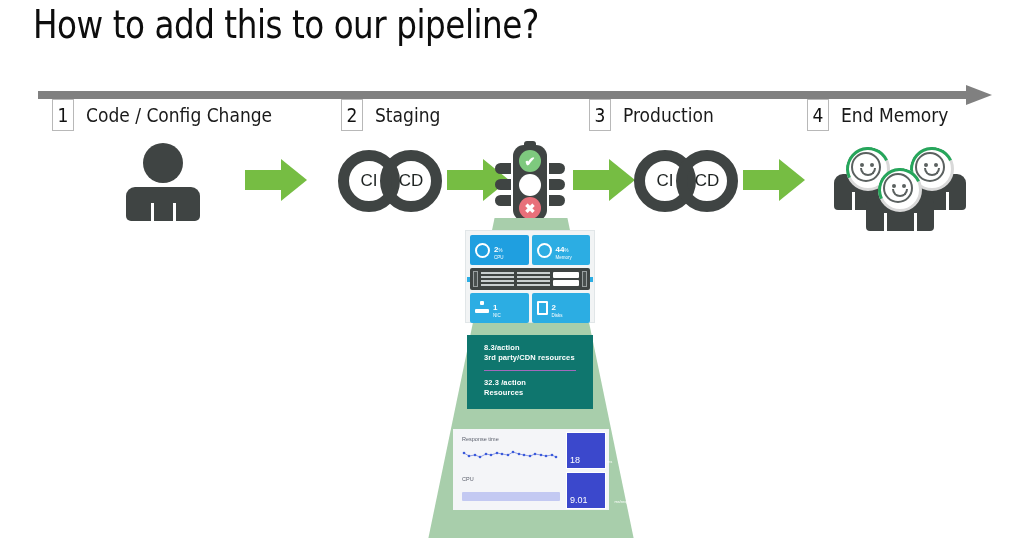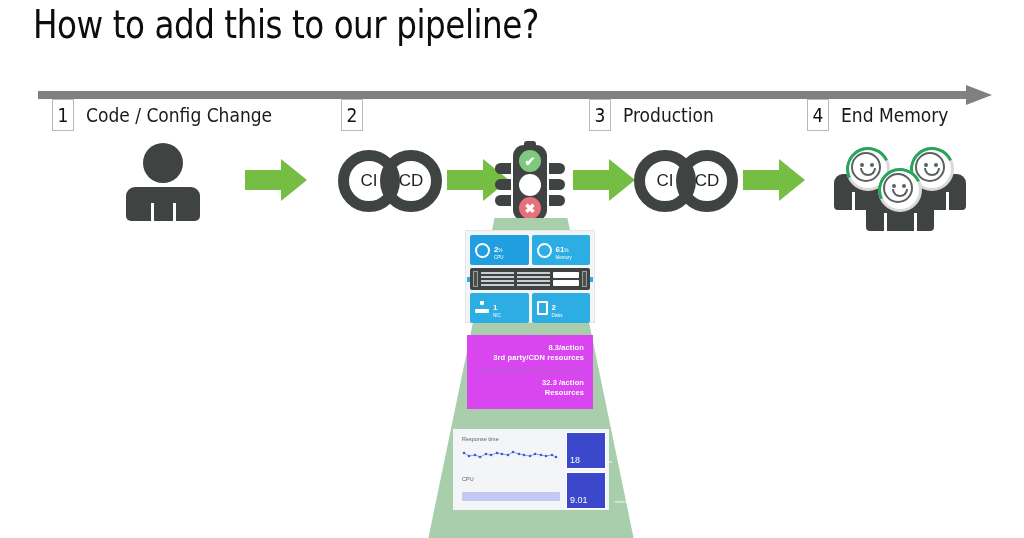--- a/index.html
+++ b/index.html
@@ -386,25 +386,24 @@
   .rack-nub.l { left: -3px; }
   .rack-nub.r { right: -3px; }
 
   
   .purple-card {
     position: absolute;
     left: 467px;
     top: 335px;
     width: 126px;
     height: 74px;
-    background: #d946ef;
-    box-sizing: border-box;
-    padding: 8px 9px;
+    background: #0f766e;
+    box-sizing: border-box;
+    padding: 8px 17px;
     color: #ffffff;
-    text-align: right;
   }
   .purple-card .pm-val { font-size: 7.5px; font-weight: bold; letter-spacing: .1px; }
   .purple-card .pm-lab { font-size: 7.5px; font-weight: bold; letter-spacing: .1px; margin-top: 1px; }
   .purple-card hr {
     border: none;
     border-top: 1px solid #a269bd;
     margin: 8px 0 7px 0;
   }
 
   
@@ -457,20 +456,21 @@
   <div class="timeline-shaft"></div>
   <div class="timeline-head"></div>
 </div>
 
 <div class="stage-label" style="left:52px;">
   <div class="stage-num">1</div>
   <div class="stage-text">Code / Config Change</div>
 </div>
 <div class="stage-label" style="left:341px;">
   <div class="stage-num">2</div>
+  <div class="stage-text">Staging</div>
 </div>
 <div class="stage-label" style="left:589px;">
   <div class="stage-num">3</div>
   <div class="stage-text">Production</div>
 </div>
 <div class="stage-label" style="left:807px;">
   <div class="stage-num">4</div>
   <div class="stage-text">End Memory</div>
 </div>
 
@@ -580,21 +580,21 @@
     <div class="srv-tile alt">
       <div class="tile-ico"></div>
       <div class="tile-txt">
         <span class="tile-val">2</span><span class="tile-unit">%</span>
         <div class="tile-lab">CPU</div>
       </div>
     </div>
     <div class="srv-tile">
       <div class="tile-ico"></div>
       <div class="tile-txt">
-        <span class="tile-val">61</span><span class="tile-unit">%</span>
+        <span class="tile-val">44</span><span class="tile-unit">%</span>
         <div class="tile-lab">Memory</div>
       </div>
     </div>
   </div>
 
   <div class="srv-rack">
     <div class="rack-nub l"></div>
     <div class="rack-nub r"></div>
     <div class="rack-side"></div>
     <div class="rack-slats">

